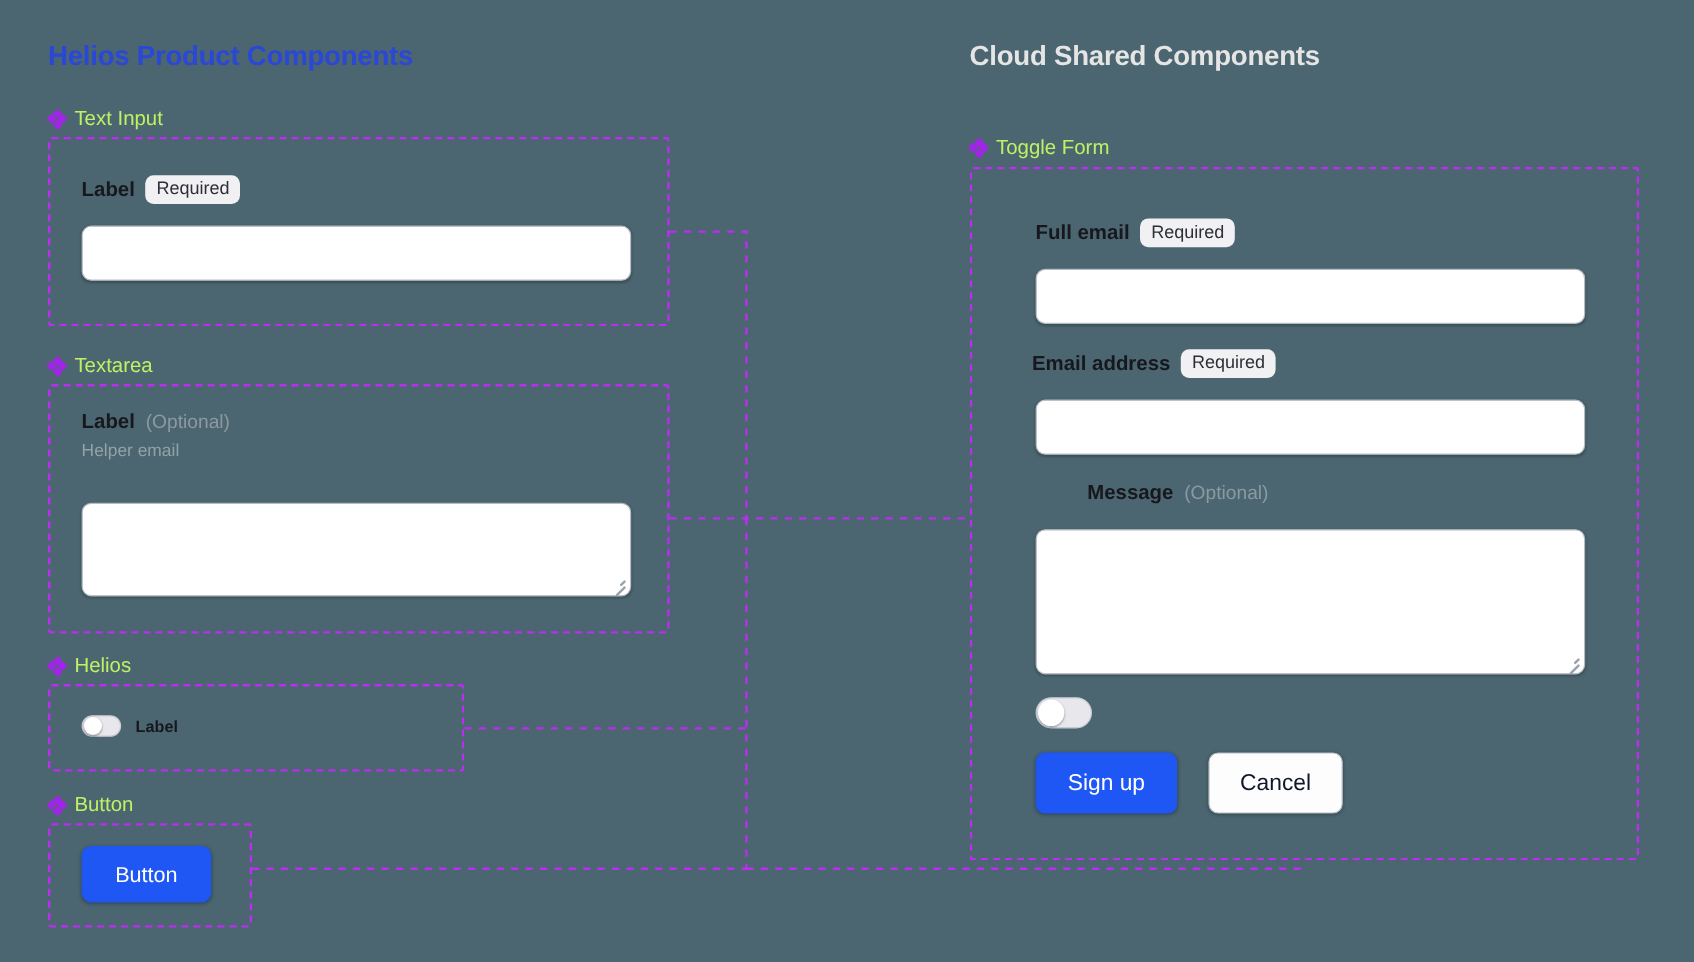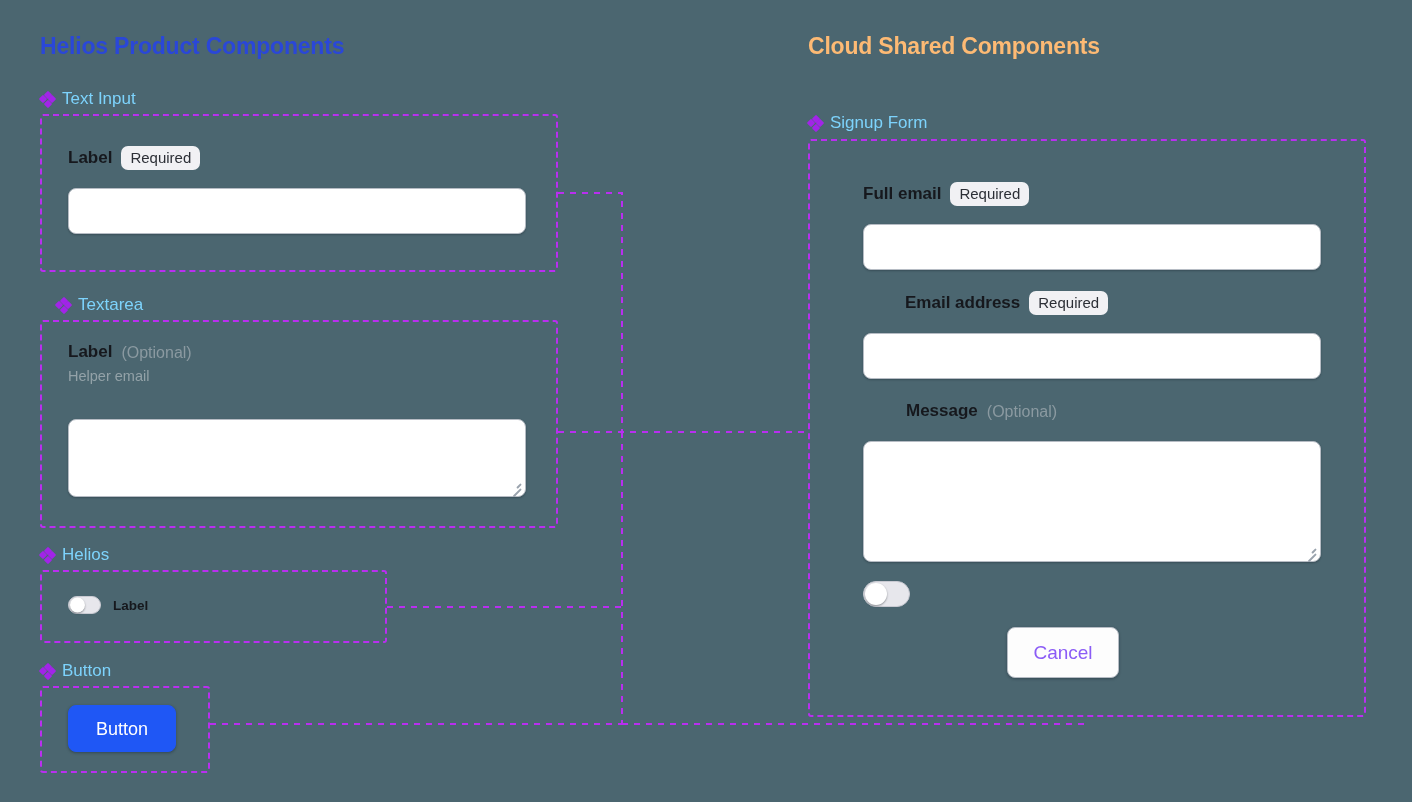--- a/index.html
+++ b/index.html
@@ -35,31 +35,31 @@
   
   .panel-title {
     position: absolute;
     font-size: 23px;
     font-weight: bold;
     letter-spacing: -0.2px;
     white-space: nowrap;
     z-index: 3;
   }
   .panel-title.left  { left: 40px;  top: 33px; color: #2a47d8; }
-  .panel-title.right { left: 808px; top: 33px; color: #fdba74; }
+  .panel-title.right { left: 808px; top: 33px; color: #e5e5e5; }
 
   
   .sec-label {
     position: absolute;
     display: flex;
     align-items: center;
     gap: 7px;
     font-size: 17px;
     font-weight: 500;
-    color: #7dd3fc;
+    color: #bef264;
     white-space: nowrap;
     z-index: 3;
   }
   .diamond-icon {
     width: 15px; height: 15px;
     position: relative;
     flex: 0 0 15px;
     display: inline-block;
   }
   .diamond-icon i {
@@ -200,21 +200,21 @@
     line-height: 1;
   }
   .btn-primary {
     background: #1f57f5;
     color: #ffffff;
     border-color: #1f57f5;
     box-shadow: 0 1px 3px rgba(10,16,28,0.35);
   }
   .btn-secondary {
     background: #fdfdfd;
-    color: #8b5cf6;
+    color: #0f172a;
     border-color: #b6bcc4;
     box-shadow: 0 1px 3px rgba(10,16,28,0.32);
   }
 
   .abs { position: absolute; }
 </style>
 </head>
 <body>
 
 <div id="canvas">
@@ -251,21 +251,21 @@
   <div class="abs" style="left:68px; top:146px; z-index:3;">
     <div class="field-label">
       <span>Label</span>
       <span class="badge">Required</span>
     </div>
   </div>
   <div class="abs" style="left:68px; top:188px; width:458px; z-index:3;">
     <input class="tb-input h-input" type="text" placeholder="" style="">
   </div>
 
-  <div class="sec-label" style="left:56px; top:295px;justify-content:space-between;">
+  <div class="sec-label" style="left:40px; top:295px;justify-content:space-between;">
     <span class="diamond-icon">
       <i></i>
         <i></i>
         <i></i>
         <i></i>
     </span>
     <span>Textarea</span>
   </div>
   <div class="frame" style="left:40px; top:320px; width:518px; height:208px;"></div>
   <div class="abs" style="left:68px; top:343px; z-index:3;">
@@ -314,35 +314,35 @@
 
   <div class="panel-title right">Cloud Shared Components</div>
 
   <div class="sec-label" style="left:808px; top:113px;">
     <span class="diamond-icon">
       <i></i>
         <i></i>
         <i></i>
         <i></i>
     </span>
-    <span>Signup Form</span>
+    <span>Toggle Form</span>
   </div>
   <div class="frame" style="left:808px; top:139px; width:558px; height:578px;"></div>
 
   <div class="abs" style="left:863px; top:182px; z-index:3;">
     <div class="field-label">
       <span>Full email</span>
       <span class="badge">Required</span>
     </div>
   </div>
   <div class="abs" style="left:863px; top:224px; width:458px; z-index:3;">
     <input class="tb-input h-input" type="text" placeholder="" style="">
   </div>
 
-  <div class="abs" style="left:905px; top:291px; z-index:3;text-align:center;">
+  <div class="abs" style="left:860px; top:291px; z-index:3;text-align:center;">
     <div class="field-label">
       <span>Email address</span>
       <span class="badge">Required</span>
     </div>
   </div>
   <div class="abs" style="left:863px; top:333px; width:458px; z-index:3;">
     <input class="tb-input h-input" type="text" placeholder="" style="">
   </div>
 
   <div class="abs" style="left:906px; top:402px; z-index:3;">
@@ -358,15 +358,16 @@
         <span></span>
     </span>
   </div>
 
   <div class="toggle-row" style="left:863px; top:581px; gap:17px; z-index:3;">
     <span class="switch lg">
       <span class="knob"></span>
     </span>
   </div>
 
+  <button class="btn btn-primary abs" style="left:863px; top:627px; width:118px; height:51px; font-size:19px; z-index:3;">Sign up</button>
   <button class="btn btn-secondary abs" style="left:1007px; top:627px; width:112px; height:51px; font-size:19px; z-index:3;">Cancel</button>
 
 </div>
 
 </body></html>

